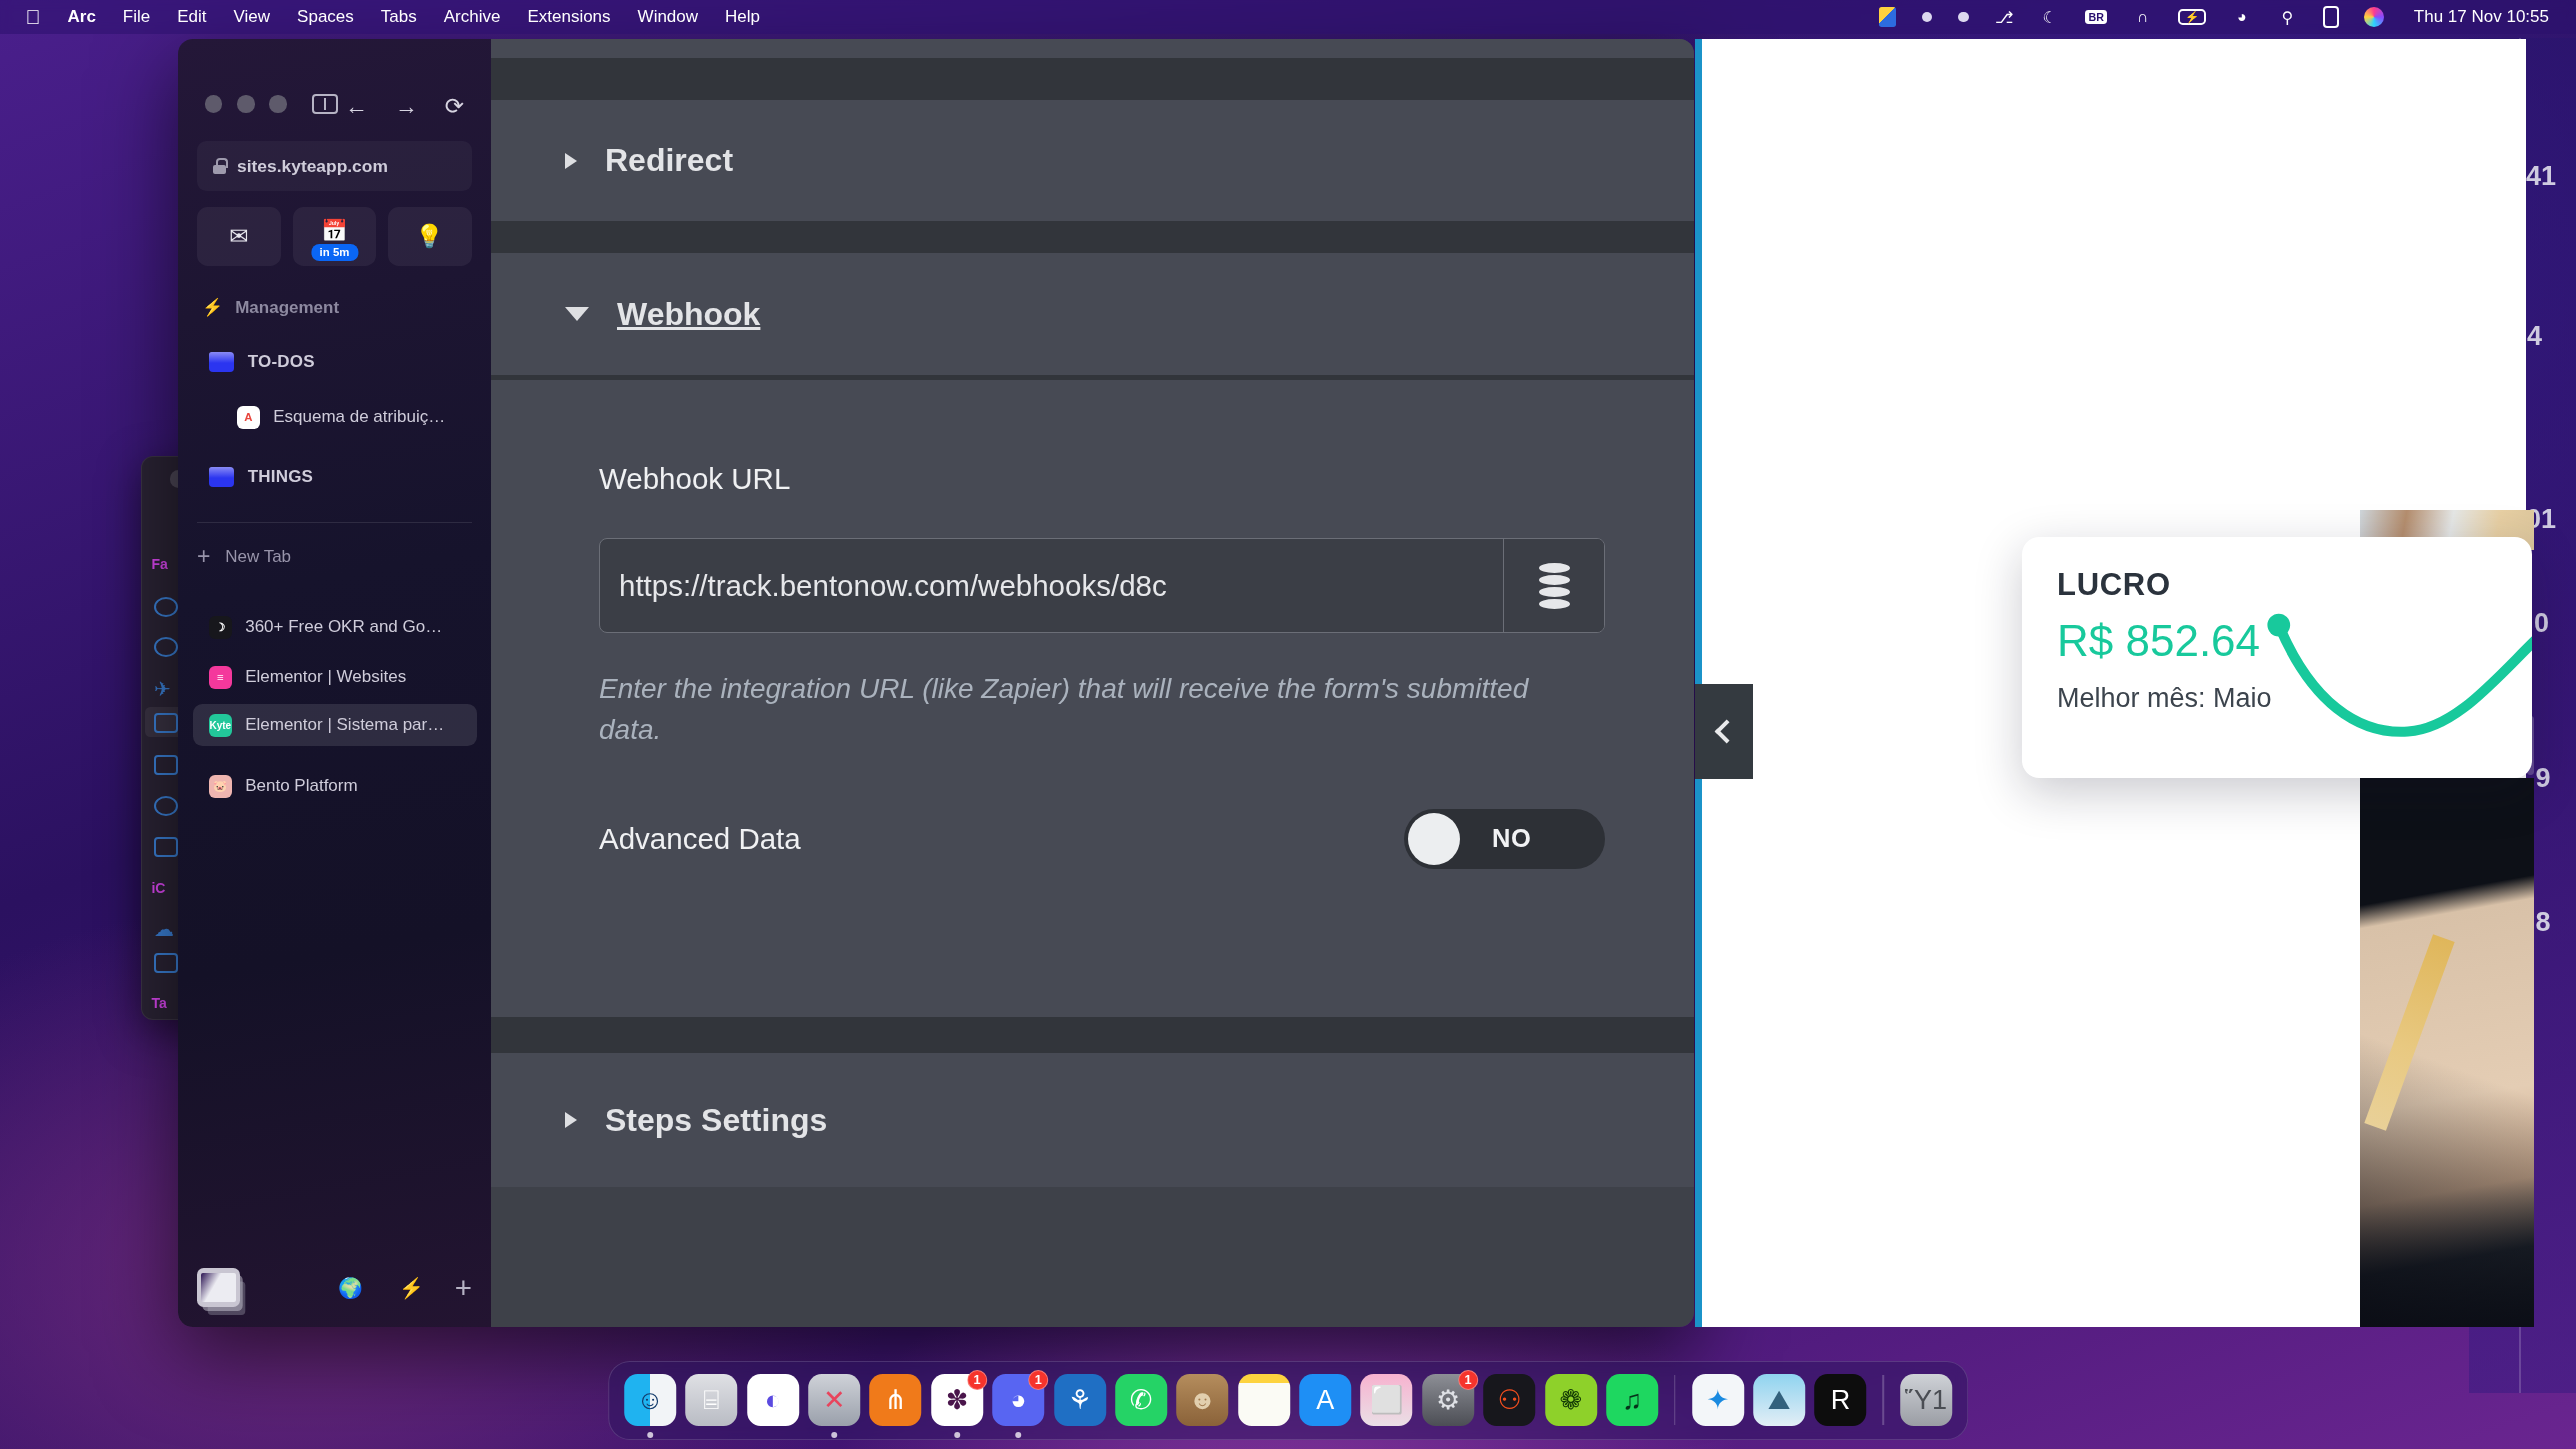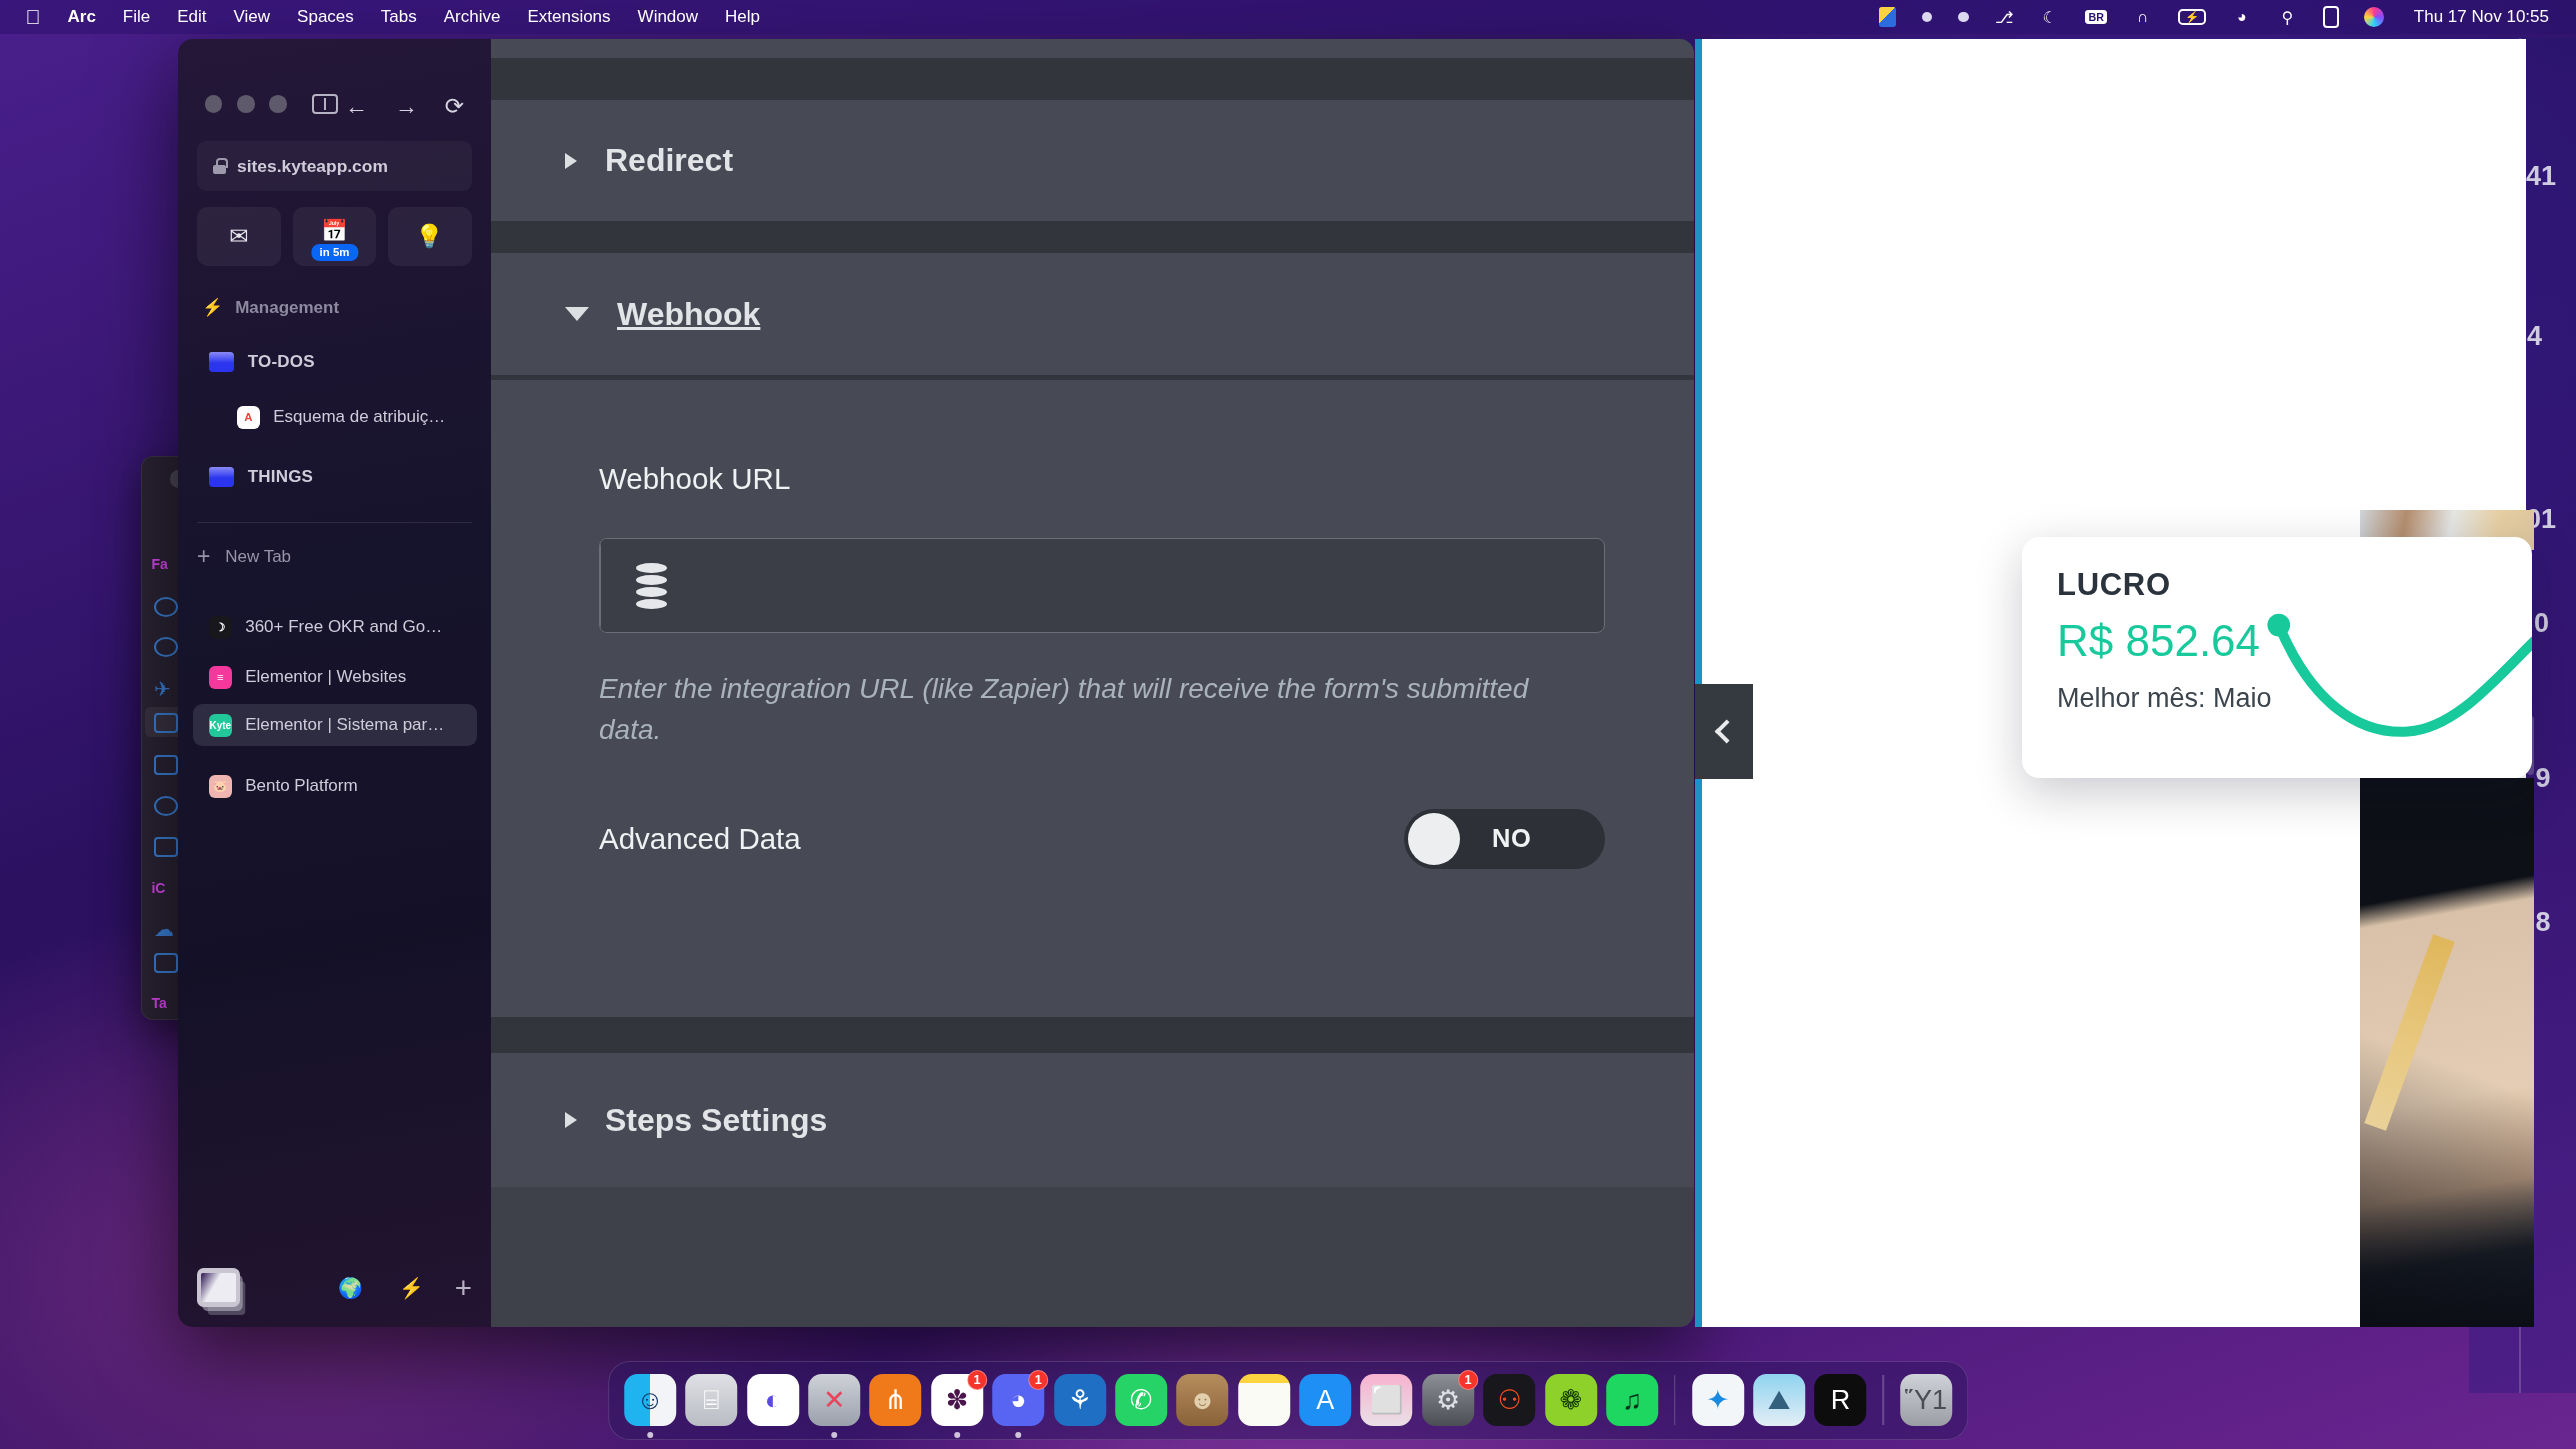--- a/index.html
+++ b/index.html
@@ -374,20 +374,21 @@
       <span class="tri down"></span>
       <span>Webhook</span>
     </div>
 
     <div class="acc-gap" style="height:5.4px;"></div>
 
     <div class="acc-panel" style="height:637px; padding:82px 0 0 108px;">
       <div class="field-label">Webhook URL</div>
 
       <div class="url-input-wrap" style="margin-top:42px;">
+        <input class="url-input" type="text" value="https://track.bentonow.com/webhooks/d8c" style="">
         <div class="url-btn">
           <span class="db-ic">
               <span></span>
               <span></span>
               <span></span>
               <span></span>
             </span>
         </div>
       </div>
 

